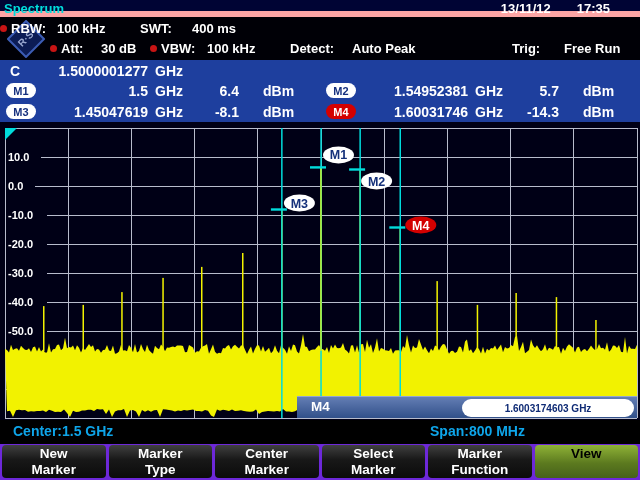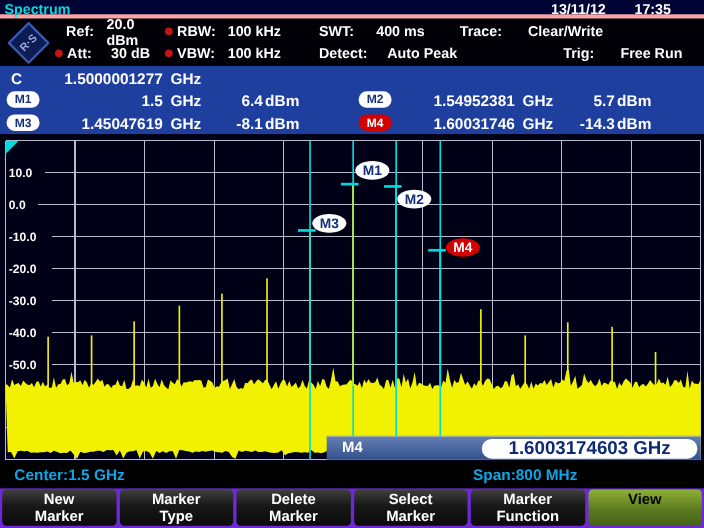--- a/index.html
+++ b/index.html
@@ -4,21 +4,21 @@
 <style>
   * { box-sizing: border-box; margin: 0; padding: 0; }
   html,body { background:#000; }
   .screen {
     position: relative; width: 640px; height: 480px; background:#000;
     overflow: hidden; font-family: "Liberation Sans", sans-serif; font-weight: bold;
     -webkit-font-smoothing: antialiased;
   }
   
   .titlebar { position:absolute; left:0; top:0; width:640px; height:17px;
-    background:#000434; border-bottom:4px solid #fca5a5; }
+    background:#000434; border-bottom:6px solid #fca5a5; }
   .title { position:absolute; left:4px; top:1px; font-size:13px; color:#00dcdc; }
   .datetime { position:absolute; right:30px; top:1px; font-size:13px; color:#fff; }
   .datetime span { margin-left:26px; }
   
   .settings { position:absolute; top:17px; left:0; width:640px; height:43px; background:#000006; }
   .rs-logo { position:absolute; left:7px; top:3px; width:38px; height:38px; }
   .srow { position:absolute; left:0; width:640px; height:19px; display:flex; color:#fff; font-size:13px; align-items:center; }
   .r1 { top:2px; } .r2 { top:22px; }
   .cell { display:flex; align-items:center; }
   .c1 { width:150px; padding-left:50px; } .c2 { width:140px; } .c3 { width:128px; } .c4 { flex:1; }
@@ -34,29 +34,29 @@
   .cflag { margin-left:10px; width:24px; }
   .cfreq { width:114px; text-align:right; }
   .cunit { margin-left:7px; }
   .mhalf { width:320px; display:flex; align-items:center; }
   .mbadge { margin-left:6px; width:30px; height:15px; border-radius:8px; background:#fff;
     color:#16307e; font-size:11px; display:flex; align-items:center; justify-content:center; flex:none; }
   .mbadge.red { background:#d40000; color:#fff; }
   .mfreq { width:112px; text-align:right; }
   .munit { margin-left:7px; width:34px; }
   .mlevel { width:50px; text-align:right; }
-  .mlunit { margin-left:2px; }
+  .mlunit { margin-left:24px; }
   
   .plot { position:absolute; top:122px; left:0; width:640px; height:298px; background:#000016; }
   
   .m4box { position:absolute; left:297px; top:274px; width:340px; height:22px;
     background:linear-gradient(#647eb4,#31508a); border-top:1px solid #93a7cf; }
   .m4label { position:absolute; left:14px; top:2px; color:#fff; font-size:13.5px; }
-  .m4pill { position:absolute; right:3px; top:2px; width:196px; height:18px; background:#fff;
-    border-radius:9px; color:#0e2a74; font-size:17px; display:flex; align-items:center; justify-content:center; }
+  .m4pill { position:absolute; right:3px; top:2px; width:172px; height:18px; background:#fff;
+    border-radius:9px; color:#0e2a74; font-size:10px; display:flex; align-items:center; justify-content:center; }
   
   .footer { position:absolute; top:420px; left:0; width:640px; height:24px; background:#000; color:#0ea5e9; font-size:14px;text-decoration:underline; }
   .centerfreq { position:absolute; left:13px; top:3px; }
   .spanfreq { position:absolute; left:430px; top:3px; }
   
   .softkeys { position:absolute; top:444px; left:0; width:640px; height:36px; background:#6d28d9;
     display:flex; gap:3px; padding:1px 2px 2px; }
   .skey { flex:1; border-radius:4px; background:linear-gradient(#404040,#181818 45%,#0b0b0b);
     color:#fff; font-size:13.5px; text-align:center; line-height:16px; padding-top:1px; cursor:default; }
   .skey.active { background:linear-gradient(#8fb237,#5c7a1f 55%,#46611a); color:#000; }
@@ -72,41 +72,30 @@
       <span>13/11/12</span><span>17:35</span>
     </span>
   </div>
 
   <div class="settings">
     <svg class="rs-logo" viewBox="0 0 38 38">
       <polygon points="19,1 37,19 19,37 1,19" fill="#0c1c55" stroke="#3c5cb4" stroke-width="2"></polygon>
       <text x="19" y="22" transform="rotate(-45 19 19)" font-size="10" fill="#9aa8d0" text-anchor="middle" font-weight="bold">R·S</text>
     </svg>
     <div class="srow r1">
-      <div class="cell c1">
-        <span class="bullet off">
-            <i></i>
-          </span>
-        <span class="slabel w40">Ref:</span>
-        <span class="sval">20.0 dBm</span>
-      </div>
       <div class="cell c2">
         <span class="bullet">
             <i></i>
           </span>
         <span class="slabel w46">RBW:</span>
         <span class="sval">100 kHz</span>
       </div>
       <div class="cell c3">
         <span class="slabel w52">SWT:</span>
         <span class="sval">400 ms</span>
-      </div>
-      <div class="cell c4">
-        <span class="slabel w62">Trace:</span>
-        <span class="sval">Clear/Write</span>
       </div>
     </div>
     <div class="srow r2">
       <div class="cell c1">
         <span class="bullet">
             <i></i>
           </span>
         <span class="slabel w40">Att:</span>
         <span class="sval">30 dB</span>
       </div>
@@ -248,21 +237,21 @@
   <div class="softkeys">
     <div class="skey">
         <div>New</div>
         <div>Marker</div>
       </div>
     <div class="skey">
         <div>Marker</div>
         <div>Type</div>
       </div>
     <div class="skey">
-        <div>Delete</div>
+        <div>Center</div>
         <div>Marker</div>
       </div>
     <div class="skey">
         <div>Select</div>
         <div>Marker</div>
       </div>
     <div class="skey">
         <div>Marker</div>
         <div>Function</div>
       </div>

